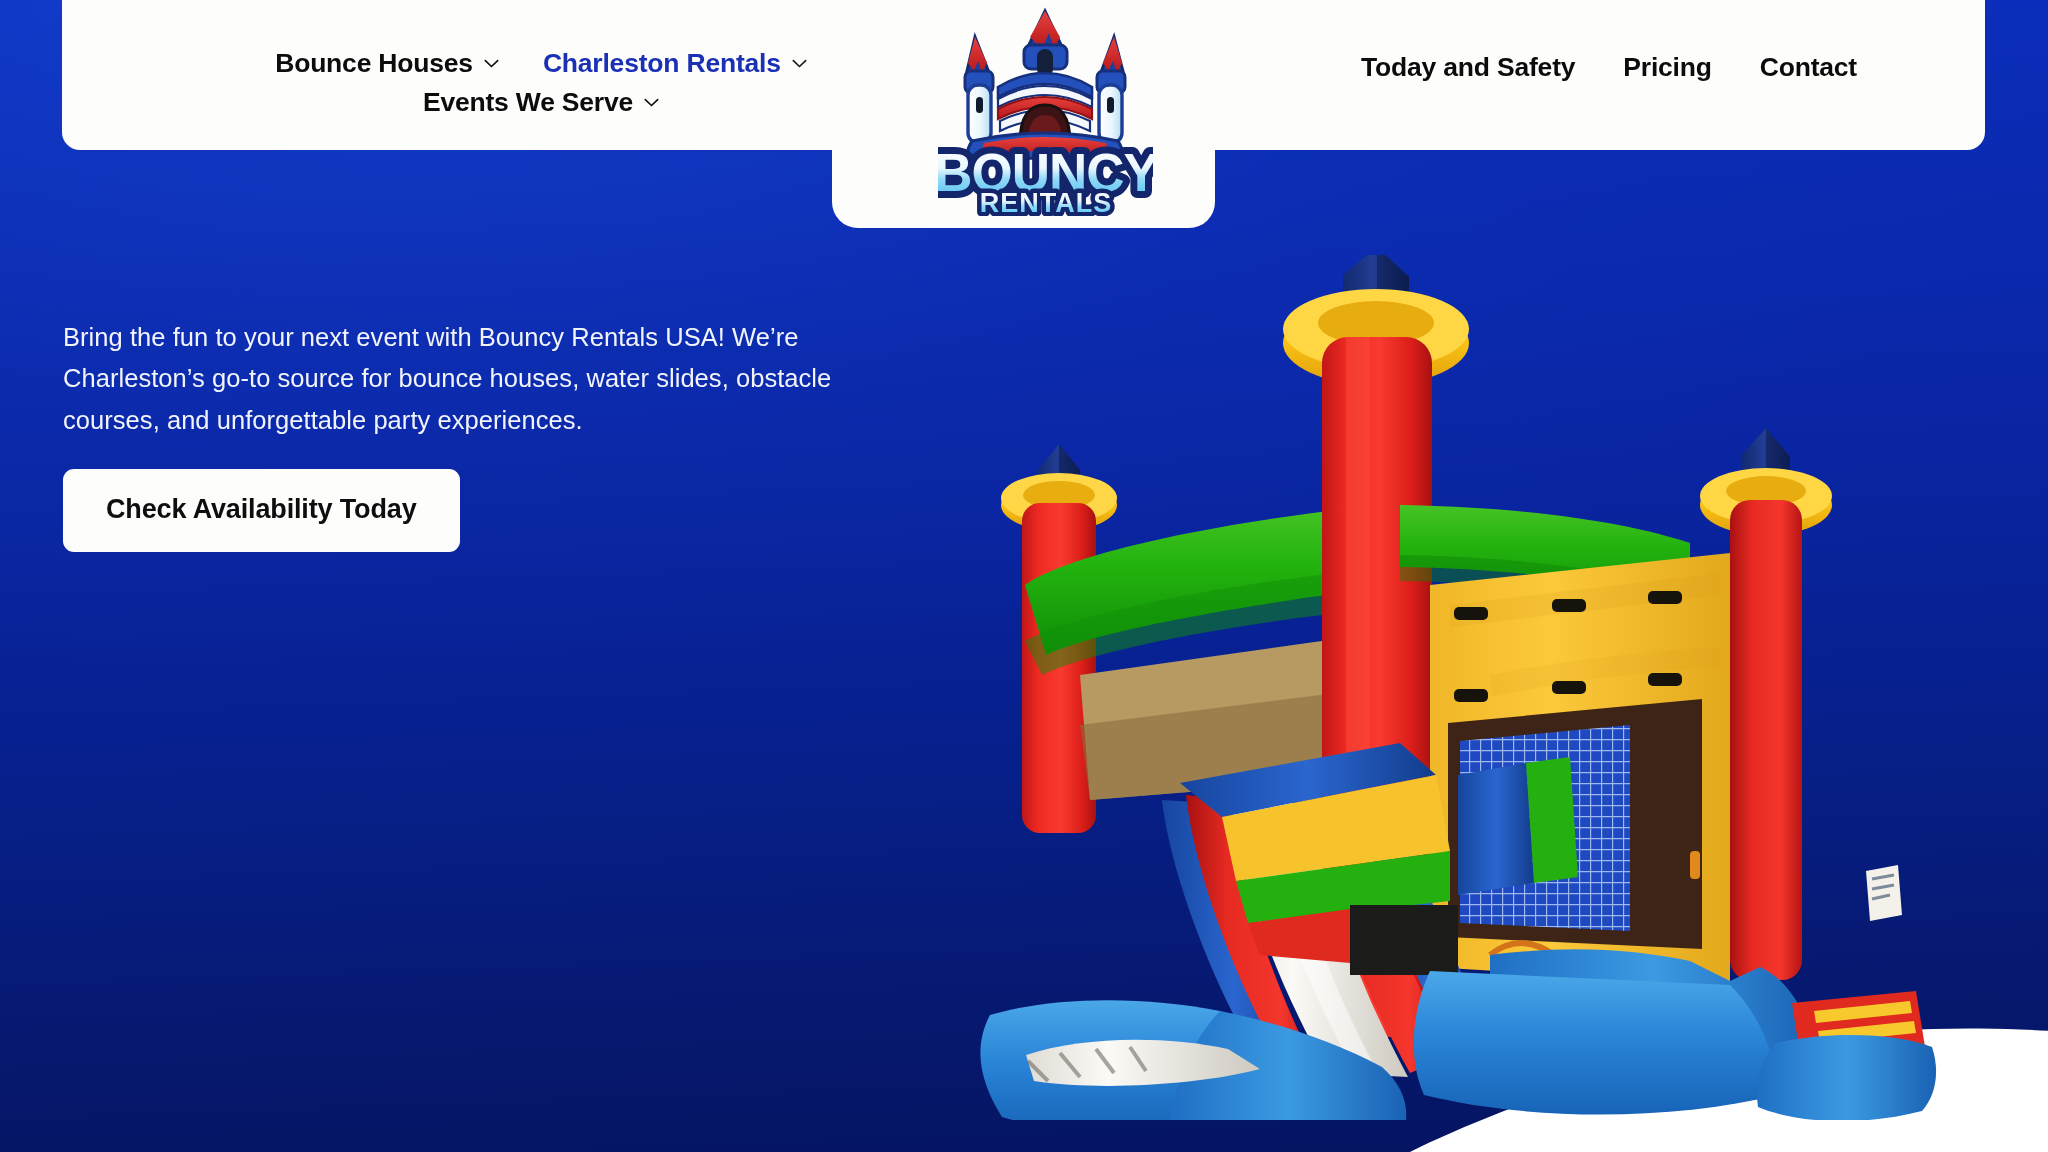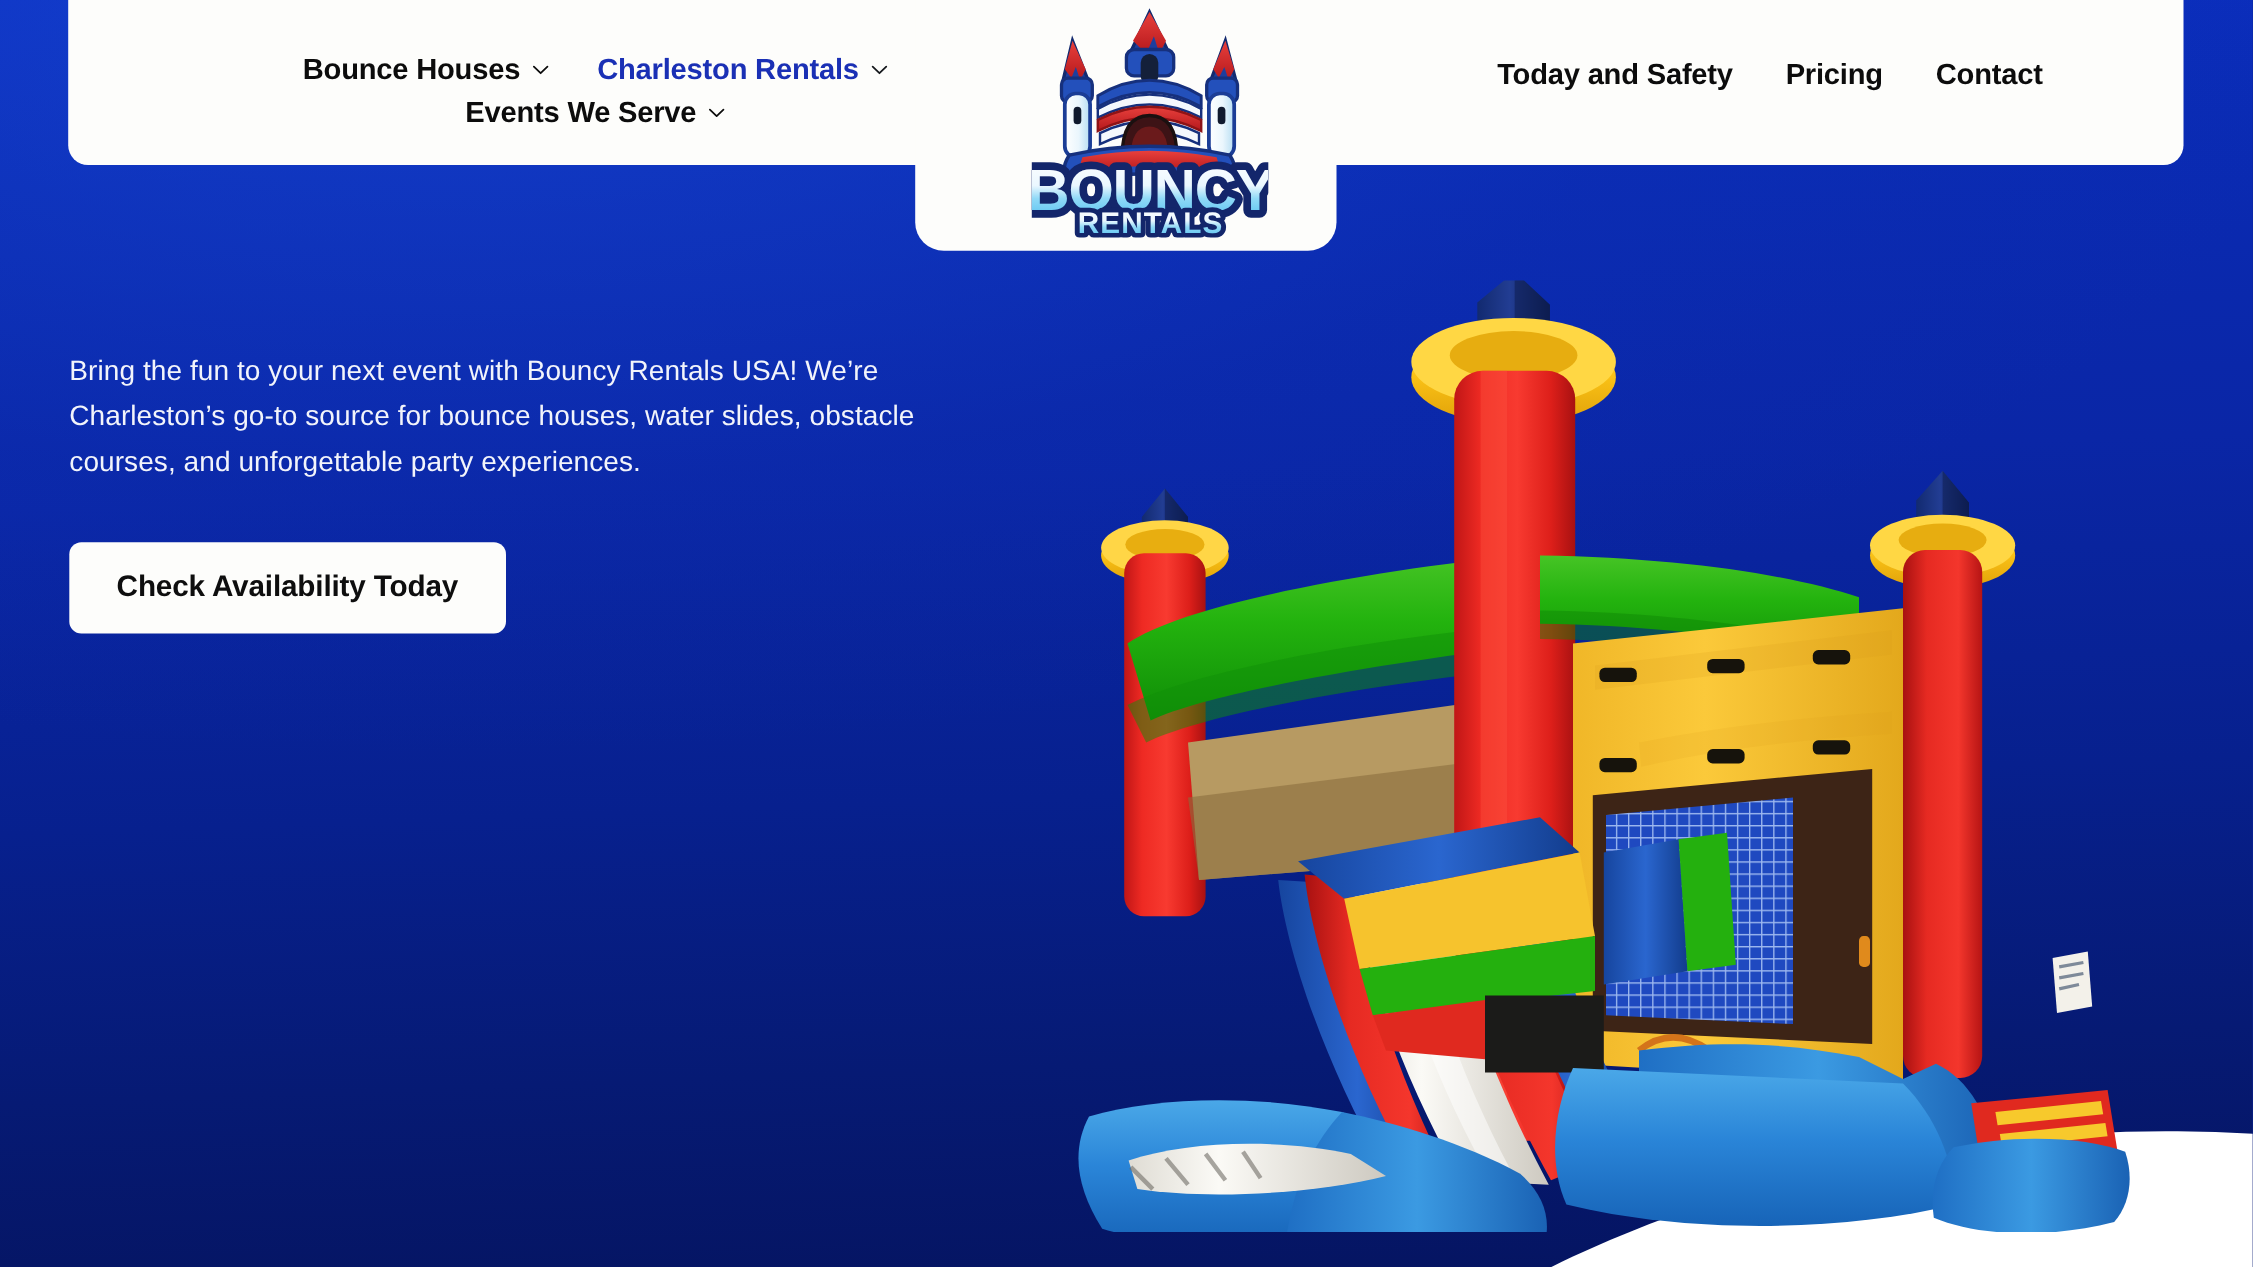--- a/index.html
+++ b/index.html
@@ -68,21 +68,21 @@
     font-size:96px; line-height:1.355; font-weight:700; color:#ffffff;
     letter-spacing:-1.2px;
   }
   #headline .hl { display:block; white-space:nowrap; }
   #subcopy {
     margin-top:42px; width:862px;
     font-size:25.5px; line-height:1.62; color:#f2f4fb; font-weight:400;
     letter-spacing:.05px;
   }
   #cta {
-    margin-top:52px; display:inline-block;
+    margin-top:28px; display:inline-block;
     background:#fdfdfb; color:#0e0e0e;
     font-size:27px; font-weight:700; letter-spacing:-.15px;
     padding:25px 43px 27px; border:none; border-radius:11px;
     cursor:pointer; font-family:"Liberation Sans", sans-serif;
   }
   
   #photo {
     position:absolute; left:930px; top:255px; width:1118px; height:865px;
     z-index:15;
   }

